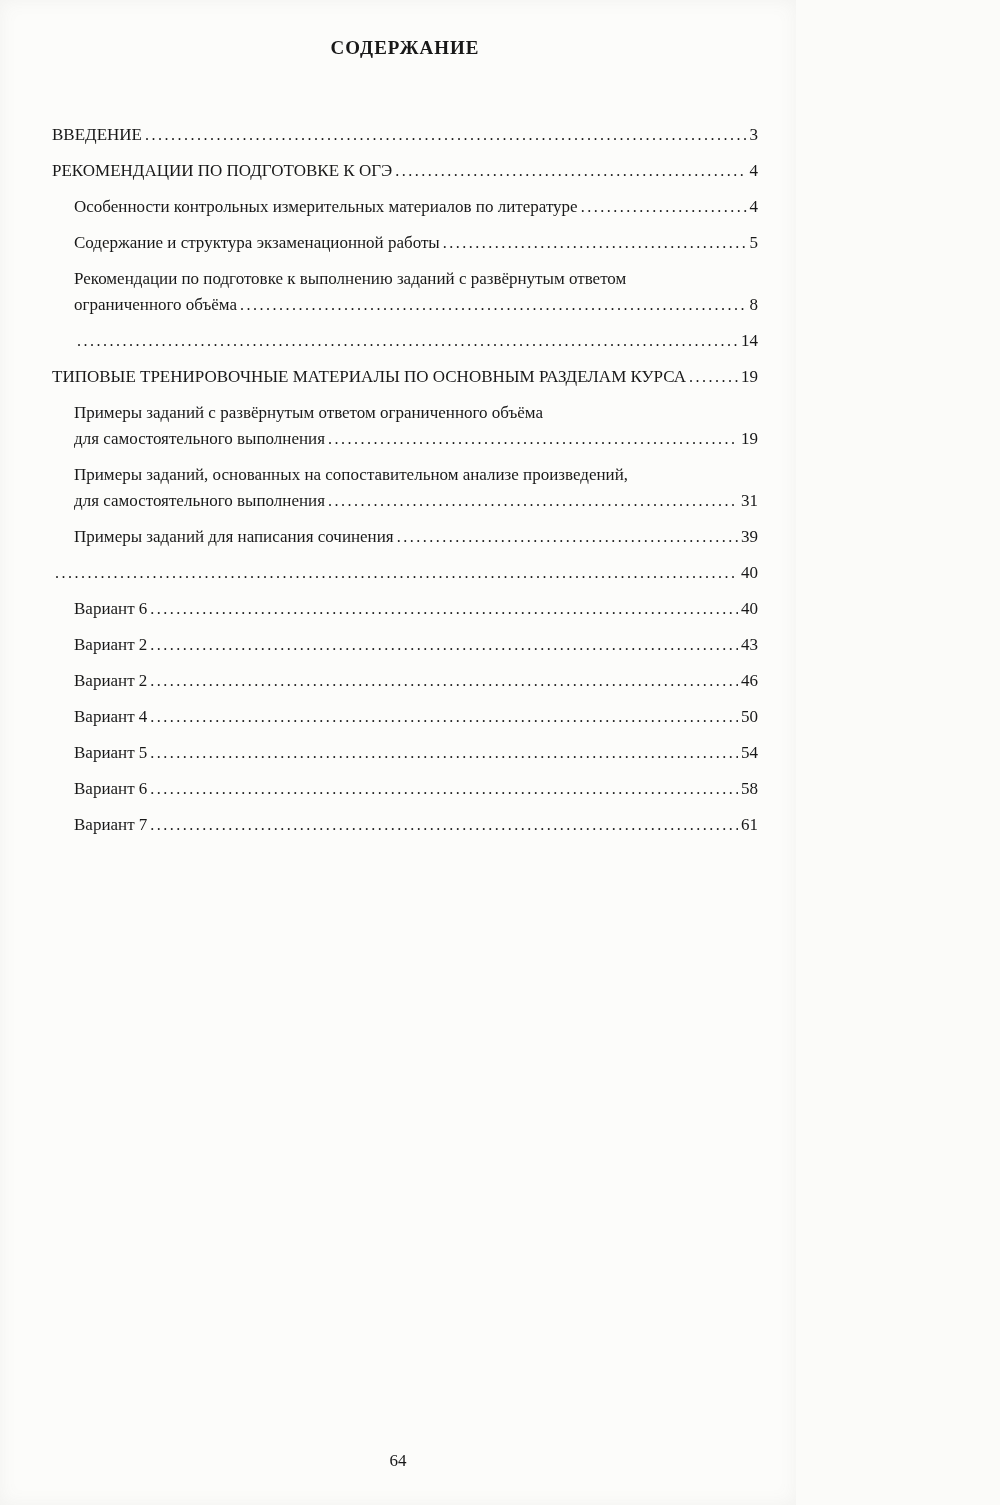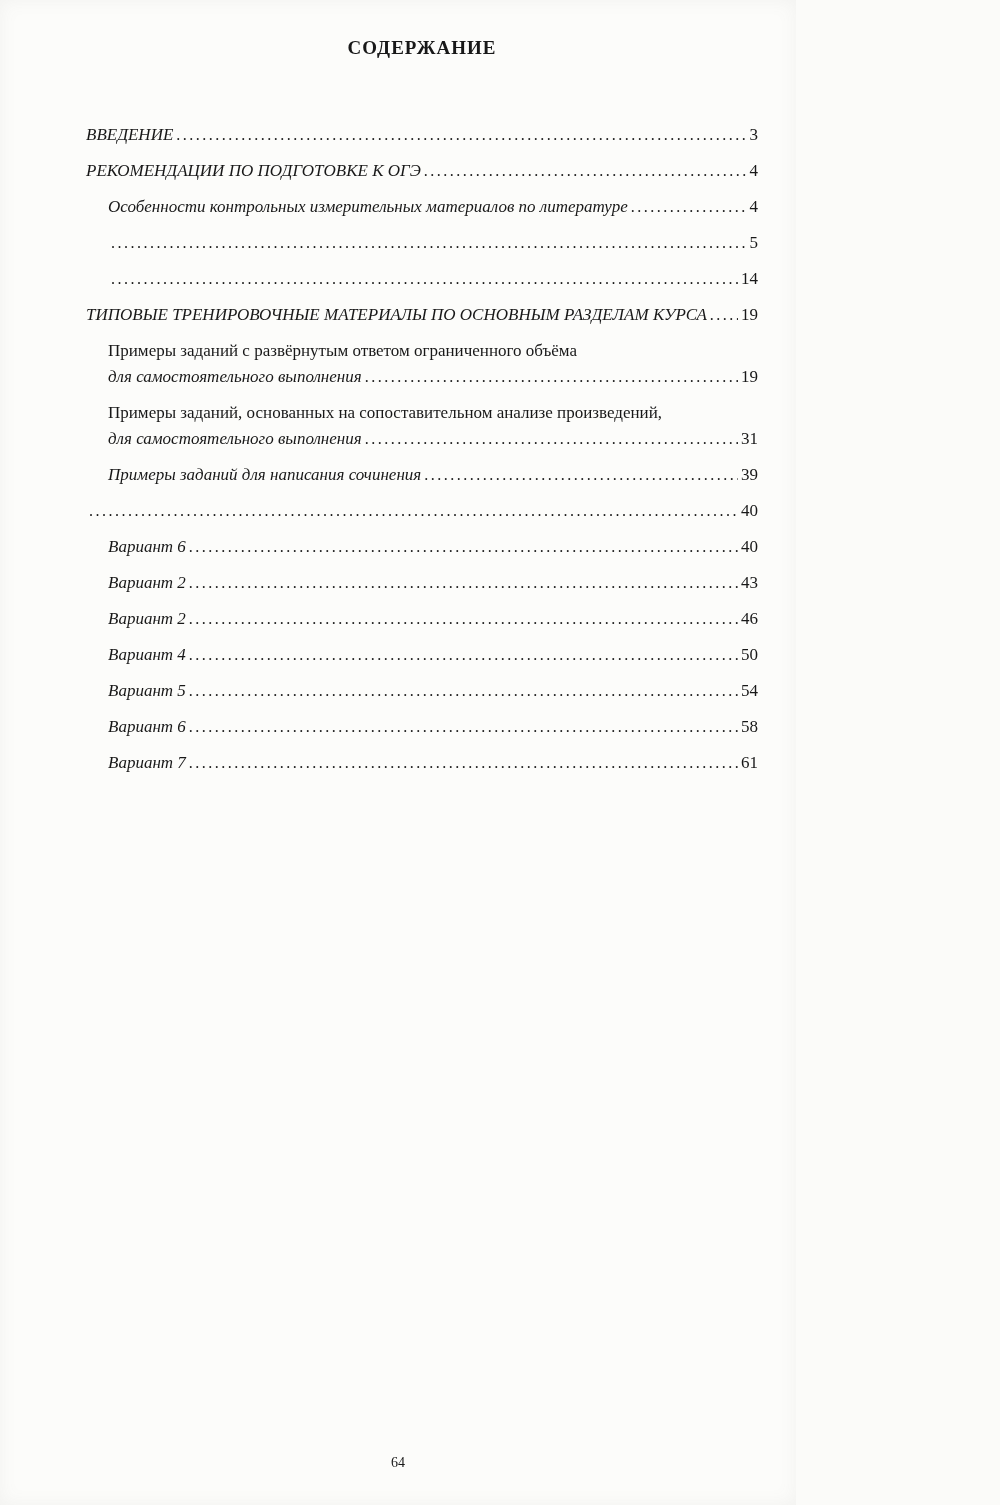--- a/index.html
+++ b/index.html
@@ -6,21 +6,21 @@
   html, body { width: 1000px; height: 1505px; }
   body {
     font-family: "Liberation Serif", "DejaVu Serif", serif;
     background: #fbfbf9;
     color: #181818;
   }
   .page {
     position: relative;
     width: 796px;
     height: 1505px;
-    padding: 36px 38px 0 86px;
+    padding: 36px 38px 0 52px;
     background: #fcfcfa;
     box-shadow: inset 0 0 18px rgba(120,120,120,0.08);
     overflow: hidden;
   }
   .title {
     text-align: center;
     font-weight: bold;
     font-size: 19px;
     letter-spacing: 1px;
     line-height: 24px;
@@ -28,41 +28,41 @@
   .toc { margin-top: 62px; }
   .entry {
     font-size: 17px;
     line-height: 26px;
     margin-bottom: 10px;
   }
   .entry.indent { padding-left: 22px; }
   .entry.section-gap { }
   .entry-line { display: block; white-space: nowrap; }
   .entry-lastline { display: flex; align-items: baseline; }
-  .entry-text { flex: 0 0 auto; white-space: nowrap; font-style: italic; }
+  .entry-text { flex: 0 0 auto; white-space: nowrap; }
   .leader {
     flex: 1 1 auto;
     overflow: hidden;
     white-space: nowrap;
     margin: 0 3px;
     min-width: 12px;
   }
   .leader::after {
     content: "...........................................................................................................................................................................................................";
     letter-spacing: 2.5px;
     font-size: 16px;
   }
   .pagenum { flex: 0 0 auto; white-space: nowrap; }
   .footer {
     position: absolute;
     bottom: 34px;
     left: 0;
     width: 100%;
     text-align: center;
-    font-size: 14px;
+    font-size: 17px;
   }
 </style>
 </head>
 <body>
 
 <div class="page">
   <h1 class="title">СОДЕРЖАНИЕ</h1>
   <div class="toc" id="toc">
       <div class="entry">
         <div class="entry-lastline">
@@ -80,22 +80,31 @@
       </div>
       <div class="entry indent">
         <div class="entry-lastline">
           <span class="entry-text">Особенности контрольных измерительных материалов по литературе</span>
           <span class="leader"></span>
           <span class="pagenum">4</span>
         </div>
       </div>
       <div class="entry indent">
         <div class="entry-lastline">
+          <span class="entry-text">Содержание и структура экзаменационной работы</span>
           <span class="leader"></span>
           <span class="pagenum">5</span>
+        </div>
+      </div>
+      <div class="entry indent">
+        <div class="entry-line">Рекомендации по подготовке к выполнению заданий с развёрнутым ответом</div>
+        <div class="entry-lastline">
+          <span class="entry-text">ограниченного объёма</span>
+          <span class="leader"></span>
+          <span class="pagenum">8</span>
         </div>
       </div>
       <div class="entry indent">
         <div class="entry-lastline">
           <span class="leader"></span>
           <span class="pagenum">14</span>
         </div>
       </div>
       <div class="entry section-gap">
         <div class="entry-lastline">

